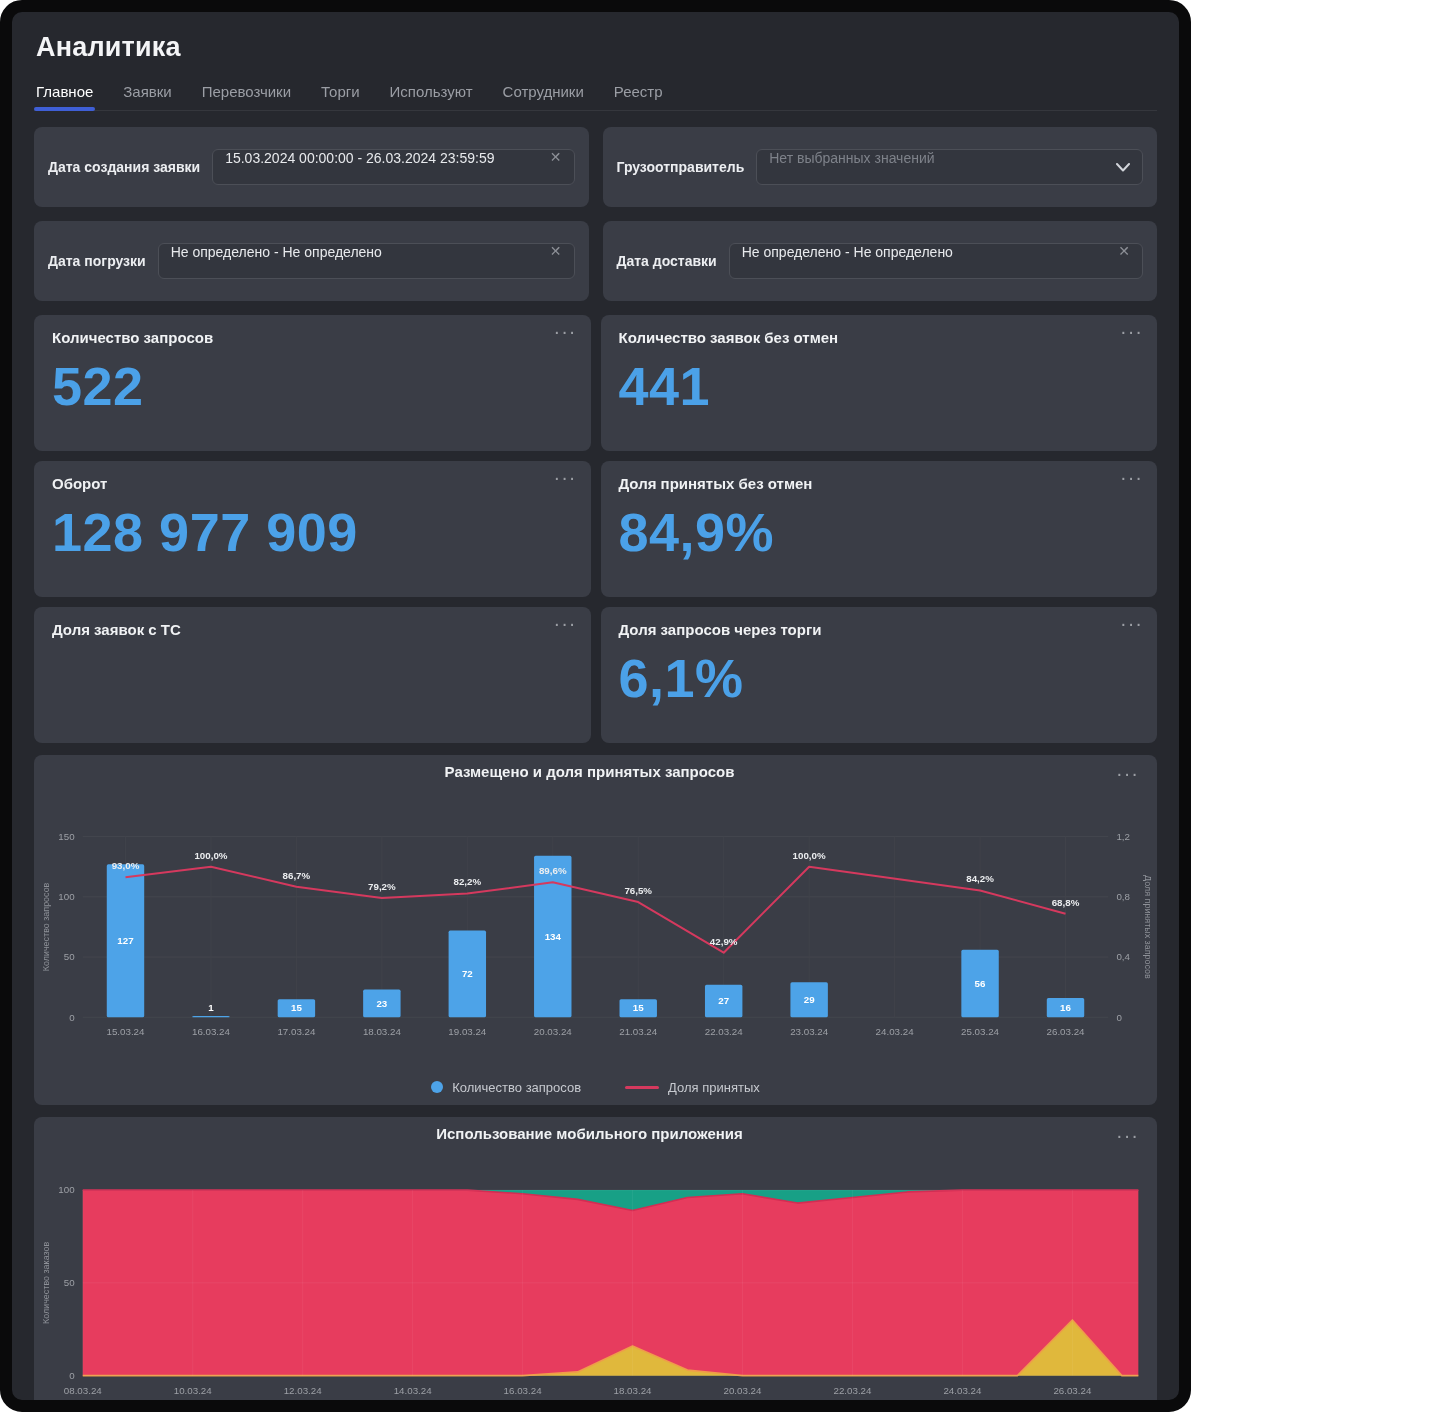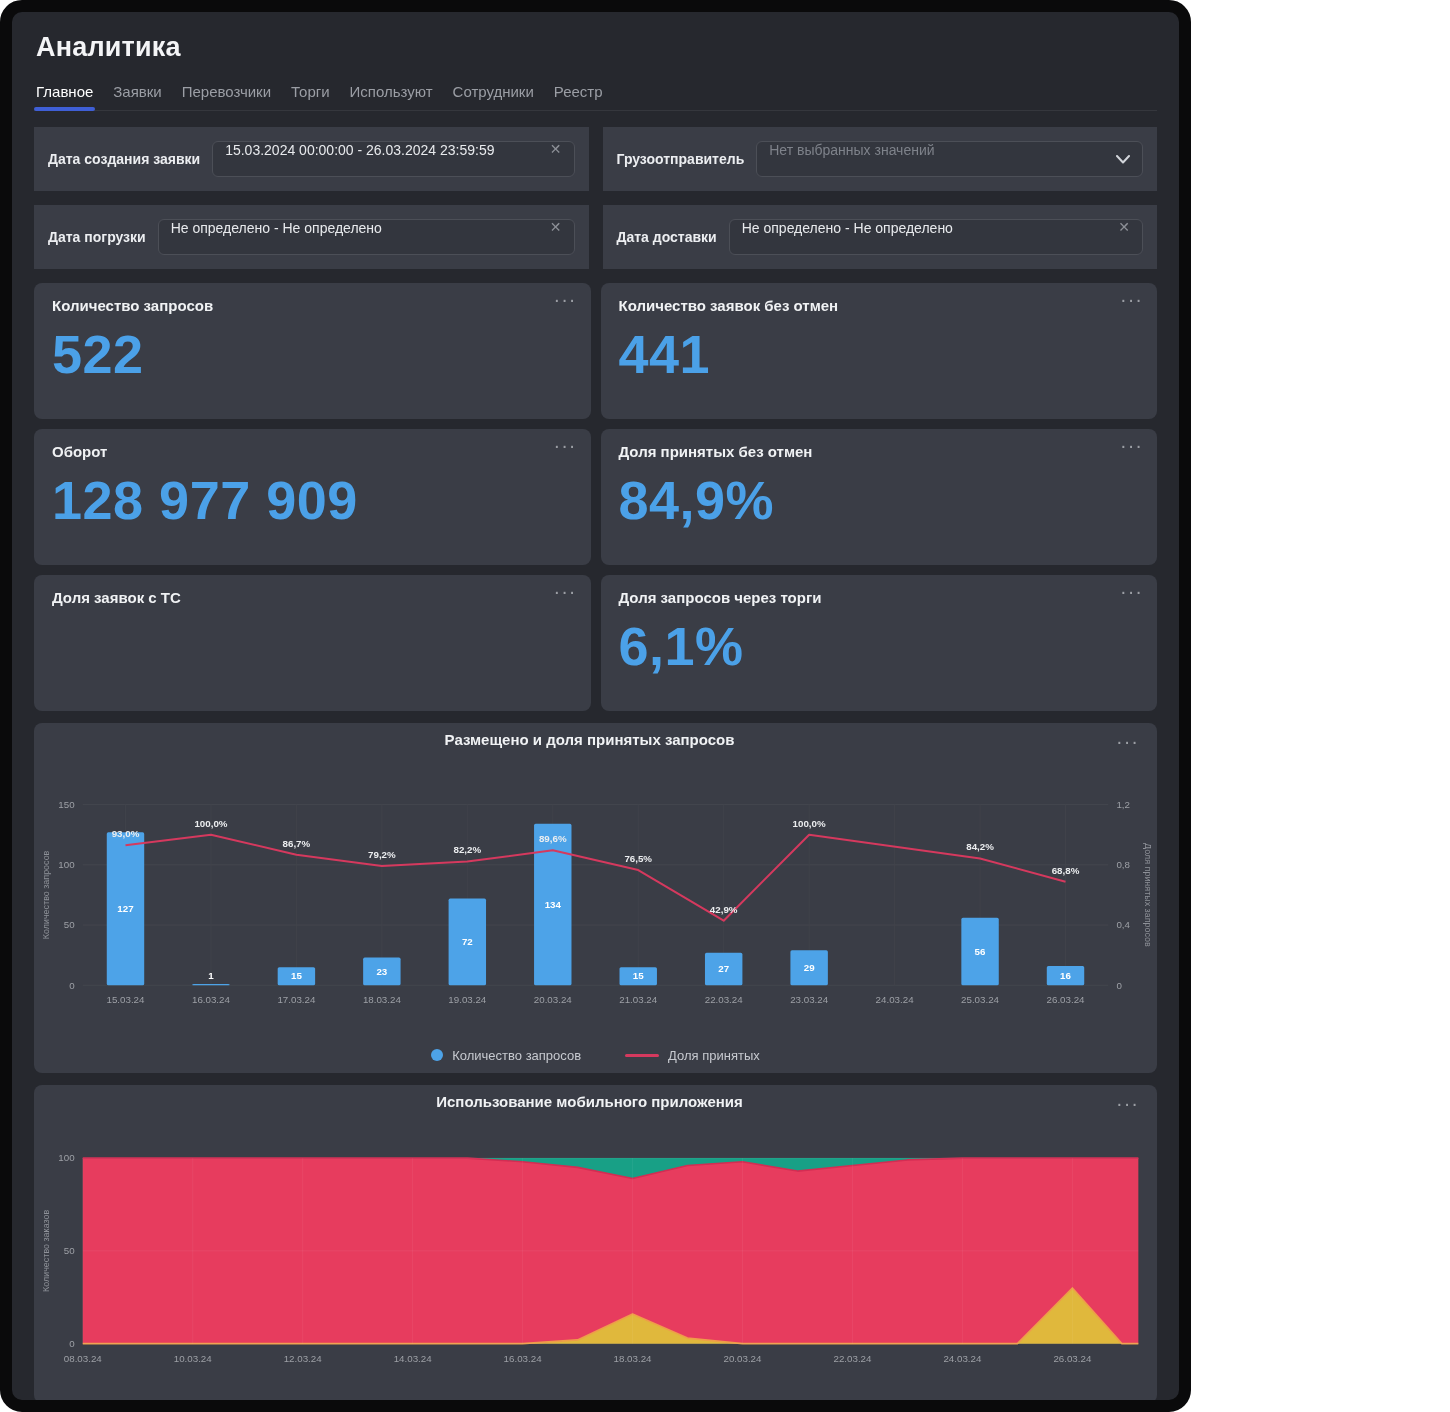--- a/index.html
+++ b/index.html
@@ -1,29 +1,29 @@
 <!DOCTYPE html>
 <html><head>
 <meta charset="utf-8">
 <style>
   html,body{margin:0;padding:0;background:#ffffff;}
   body{font-family:"Liberation Sans",sans-serif;-webkit-font-smoothing:antialiased;}
   .frame{box-sizing:border-box;width:1191px;height:1412px;background:#26282e;
          border:12px solid #0a0a0b;border-radius:22px;padding:14px 22px;overflow:hidden;}
   h1{color:#f4f5f7;font-size:27px;margin:6px 0 14px 2px;font-weight:bold;letter-spacing:.2px;}
   
-  .tabs{display:flex;gap:20px;border-bottom:1px solid #35373d;margin-bottom:16px;padding:0 2px;}
+  .tabs{display:flex;gap:30px;border-bottom:1px solid #35373d;margin-bottom:16px;padding:0 2px;}
   .tab{color:#9b9ea5;font-size:15px;padding:6px 0 10px;cursor:pointer;position:relative;}
   .tab.active{color:#ffffff;}
   .tab.active::after{content:"";position:absolute;left:-2px;right:-2px;bottom:-1px;height:4px;
          background:#3f5fd6;border-radius:3px;}
   
   .filters{display:grid;grid-template-columns:1fr 1fr;gap:14px;margin-bottom:14px;}
-  .filter-card{background:#3a3d46;border-radius:0;height:56px;display:flex;align-items:center;
-         padding:4px 14px;gap:12px;}
+  .filter-card{background:#3a3d46;border-radius:8px;height:56px;display:flex;align-items:center;
+         padding:12px 14px;gap:12px;}
   .flabel{color:#eceef1;font-size:14px;font-weight:bold;white-space:nowrap;}
   .finput{flex:1;display:flex;background:#33363e;border:1px solid #4c4f57;
          border-radius:6px;height:34px;padding:0 12px;gap:10px;cursor:text;}
   .fvalue{flex:1;color:#e8eaed;font-size:14px;white-space:nowrap;overflow:hidden;}
   .fvalue.placeholder{color:#7e828a;}
   .clear-icon{color:#8d9097;font-size:14px;cursor:pointer;line-height:1;}
   .chevron-icon{display:flex;align-items:center;cursor:pointer;}
   
   .kpi-grid{display:grid;grid-template-columns:1fr 1fr;gap:10px;margin-bottom:12px;}
   .card{background:#3a3d46;border-radius:8px;}

